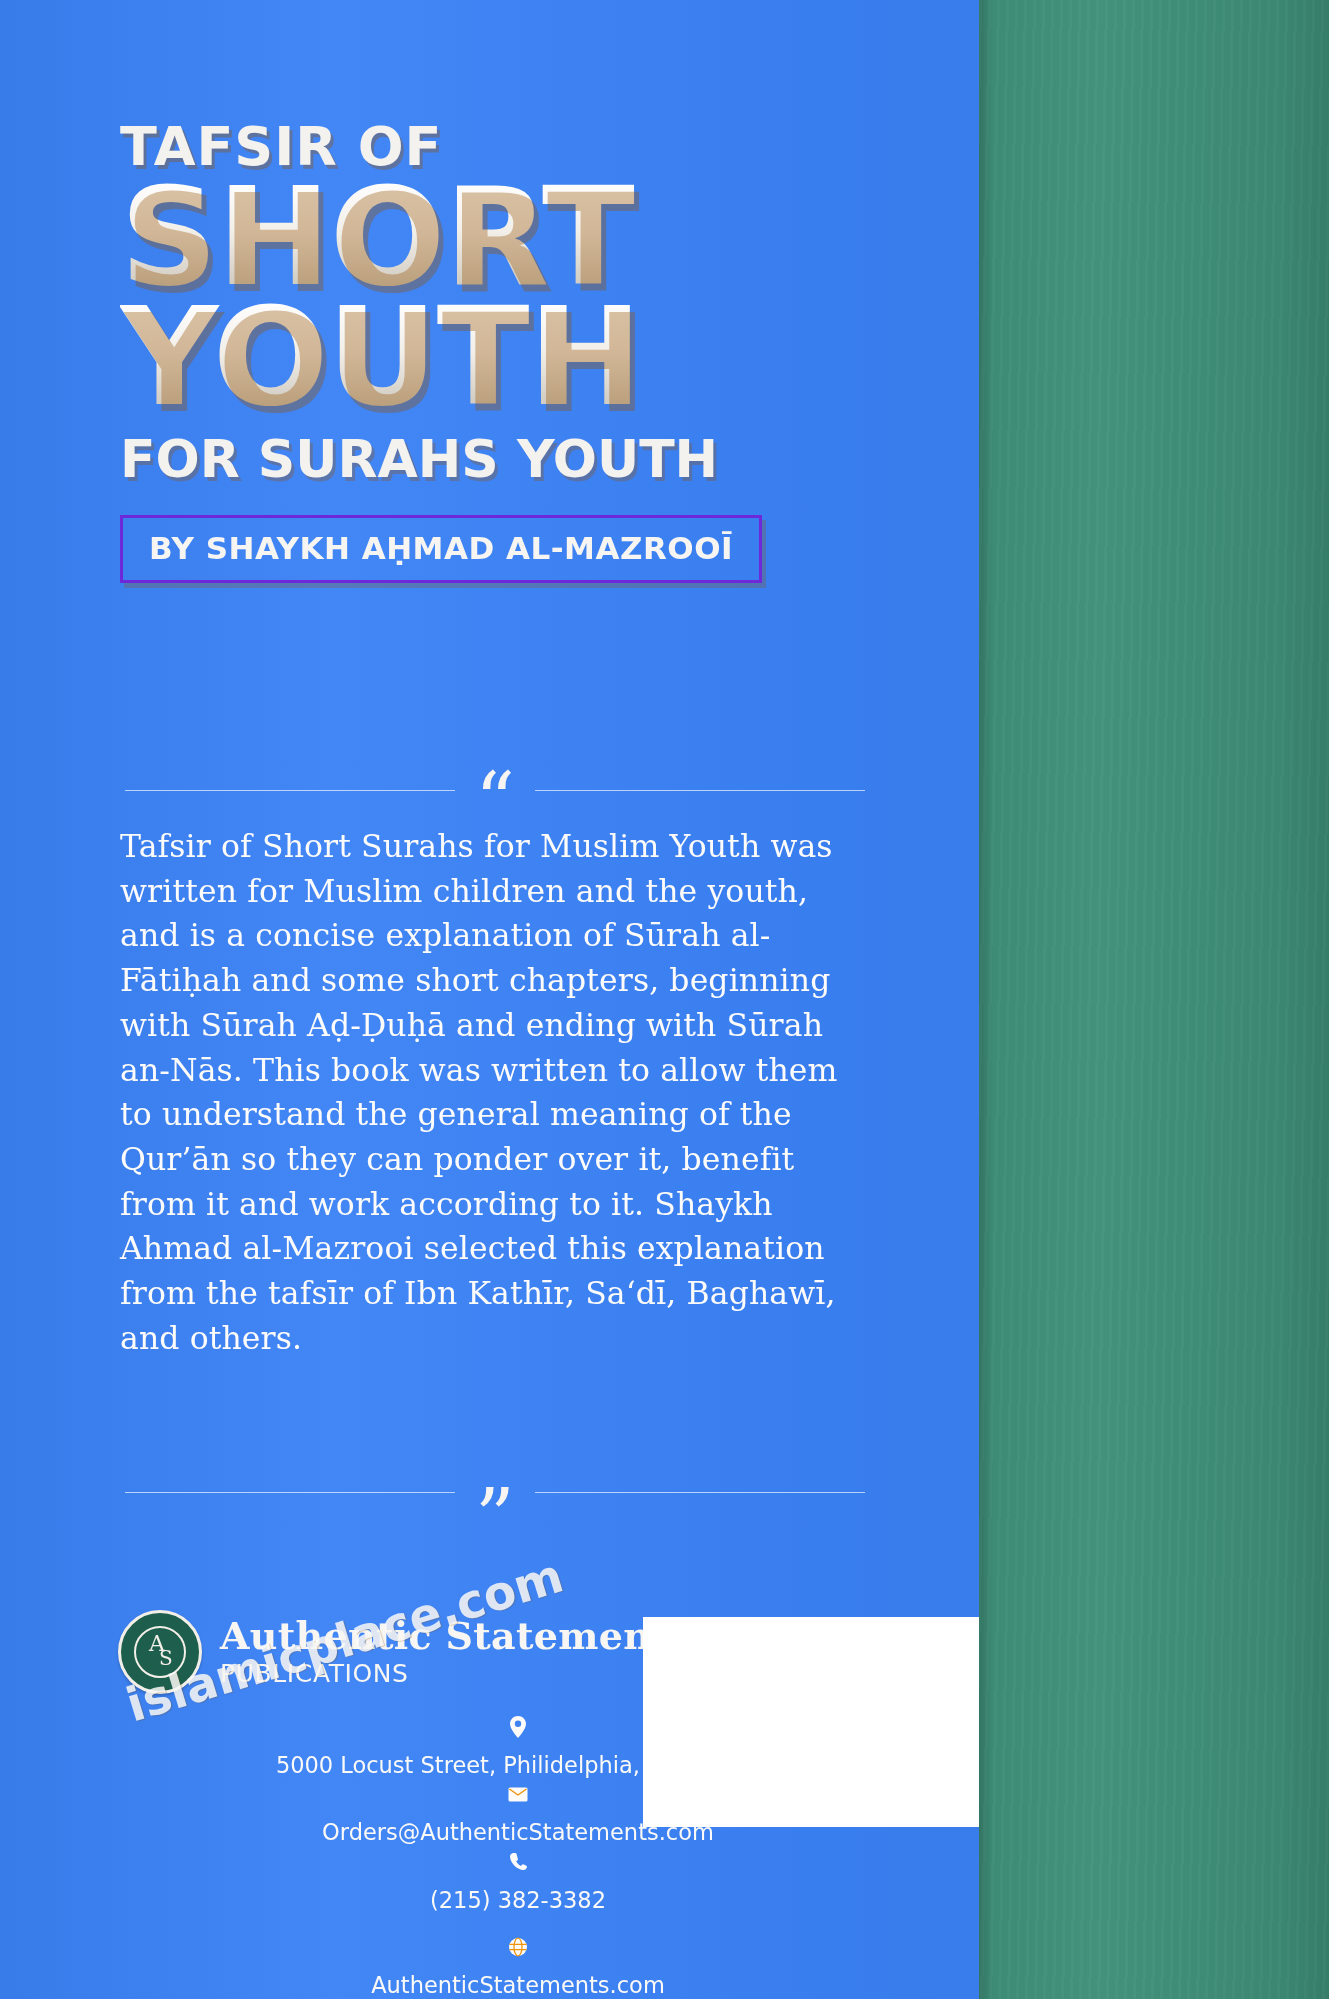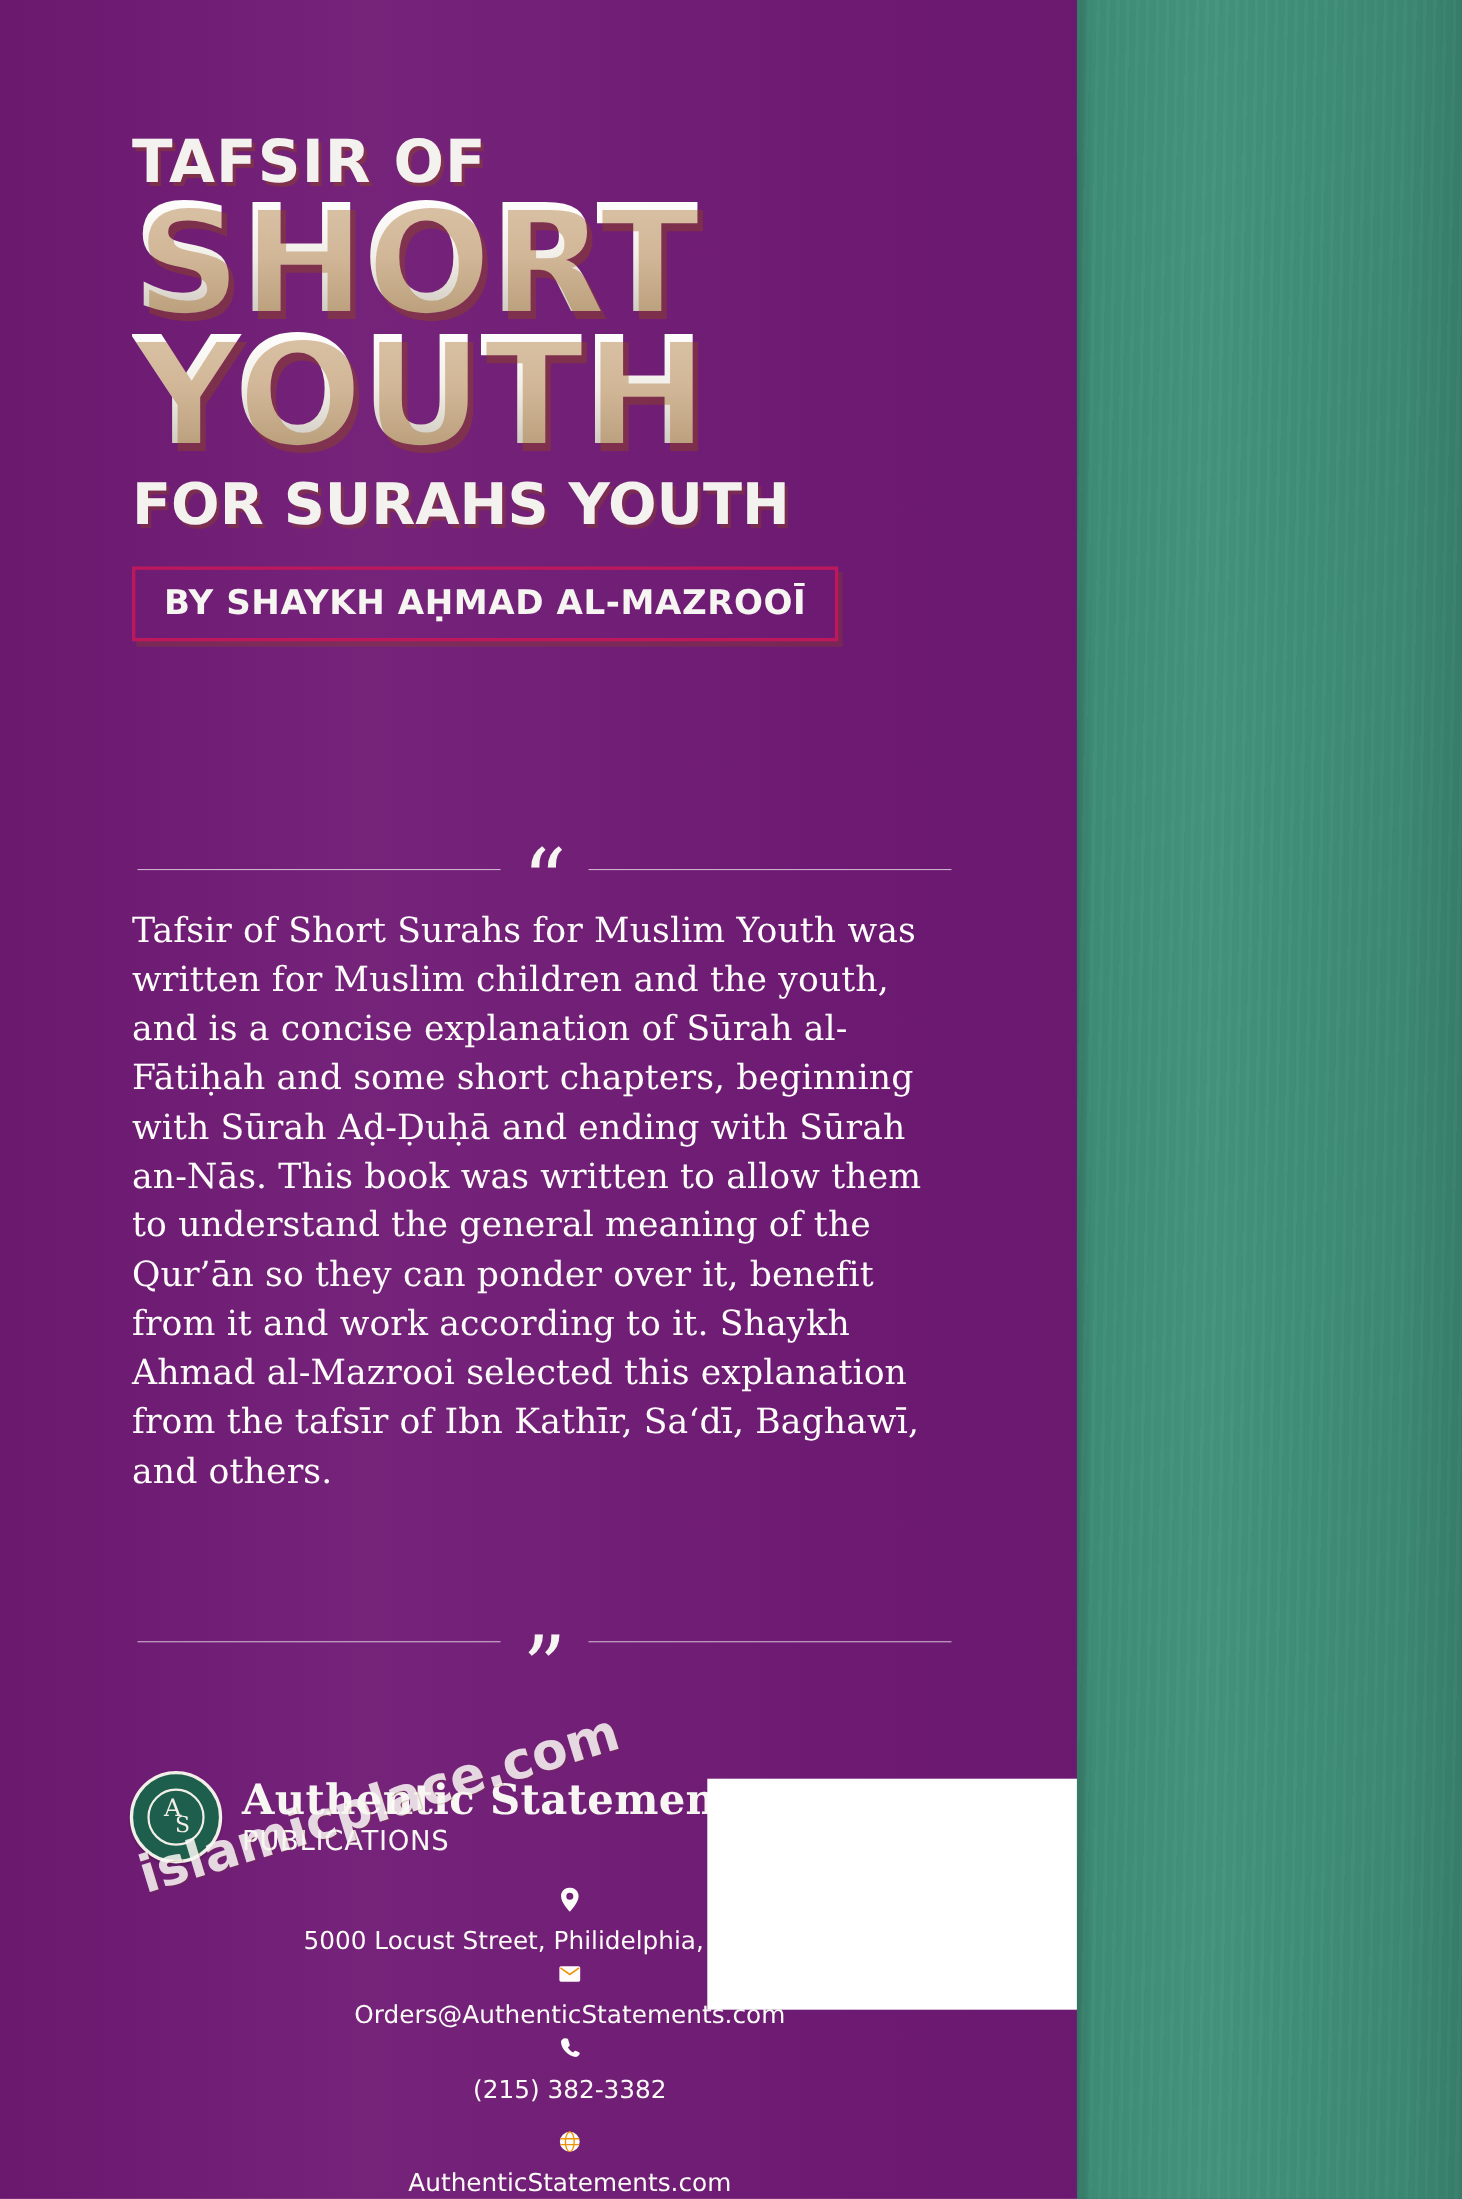--- a/index.html
+++ b/index.html
@@ -10,21 +10,21 @@
   body {
     width: 1329px;
     height: 1999px;
     overflow: hidden;
     font-family: "Liberation Sans", sans-serif;
   }
   .cover {
     position: relative;
     width: 1329px;
     height: 1999px;
-    background: #701a75;
+    background: #3b82f6;
     overflow: hidden;
   }
   
   .cover::before {
     content: "";
     position: absolute;
     inset: 0;
     background: linear-gradient(90deg, rgba(0,0,0,0.05) 0%, rgba(255,255,255,0.04) 25%, rgba(0,0,0,0.03) 60%, rgba(0,0,0,0.06) 100%);
     pointer-events: none;
   }
@@ -91,21 +91,21 @@
     font-weight: bold;
     font-size: 52px;
     letter-spacing: 0px;
     color: #f4f2ee;
     margin-top: 12px;
     text-shadow: 3px 4px 0 rgba(150,80,0,0.3);
   }
   .author-box {
     margin-top: 26px;
     display: inline-block;
-    border: 3px solid #be185d;
+    border: 3px solid #6d28d9;
     padding: 12px 26px 14px 26px;
     box-shadow: 4px 5px 0 rgba(150,80,0,0.25);
   }
   .author-box span {
     font-family: "DejaVu Sans", sans-serif;
     font-weight: bold;
     font-size: 31px;
     letter-spacing: 0.5px;
     color: #f7f5f1;
   }

